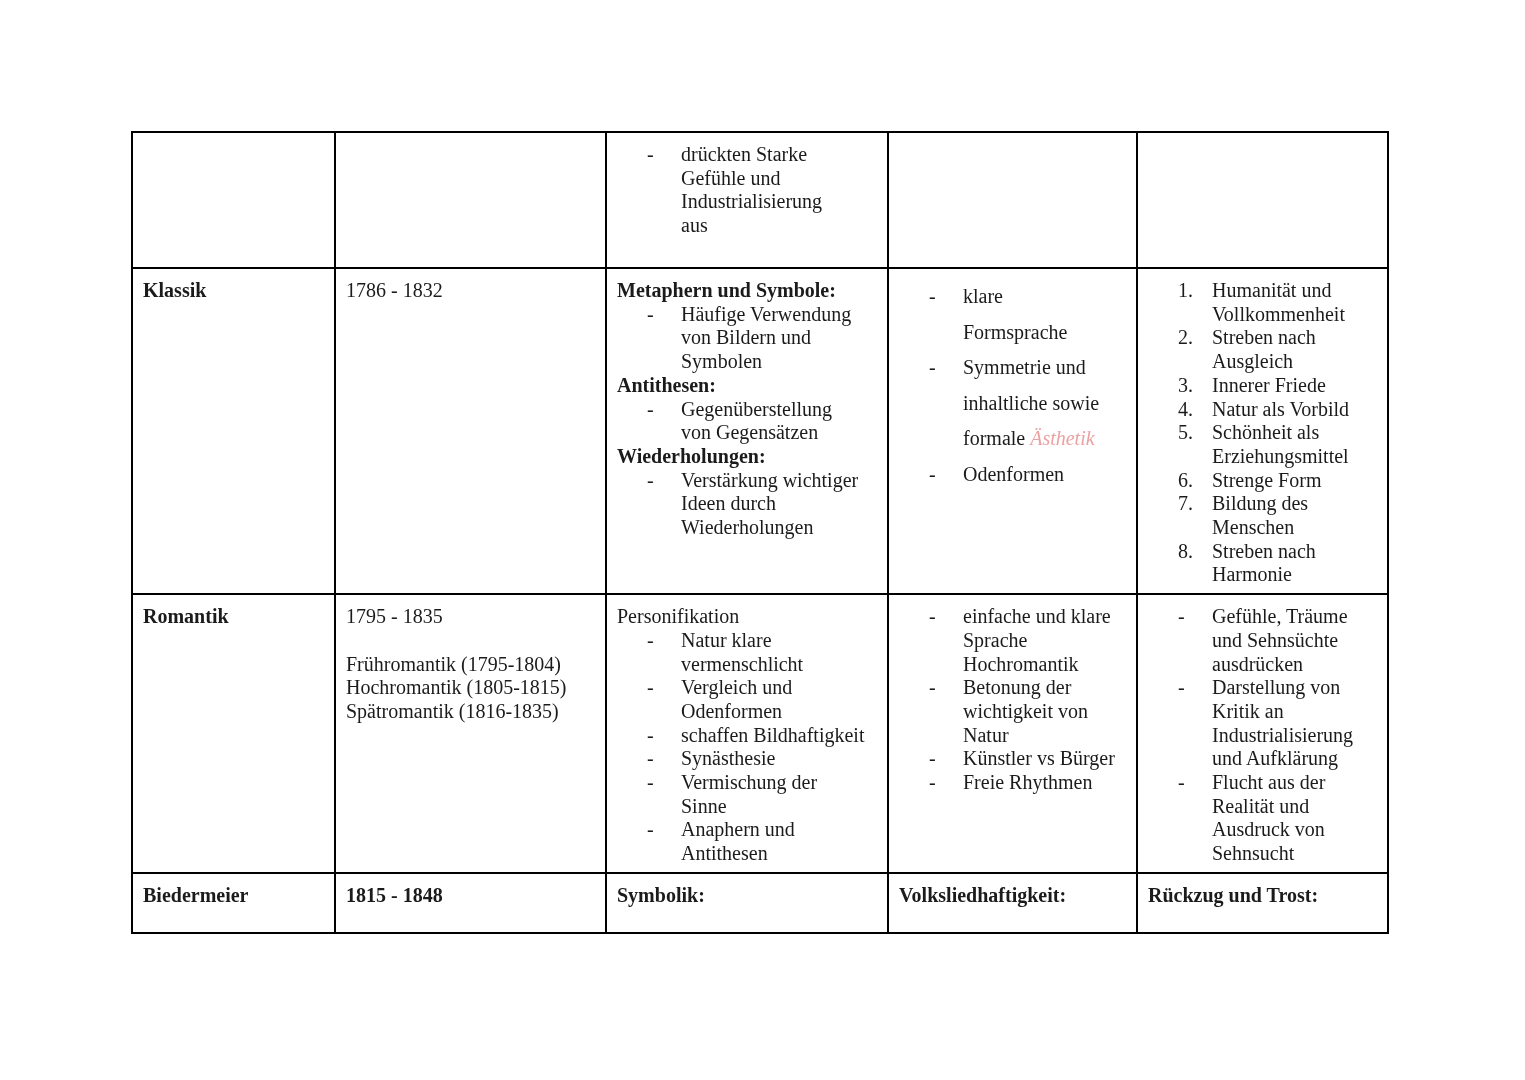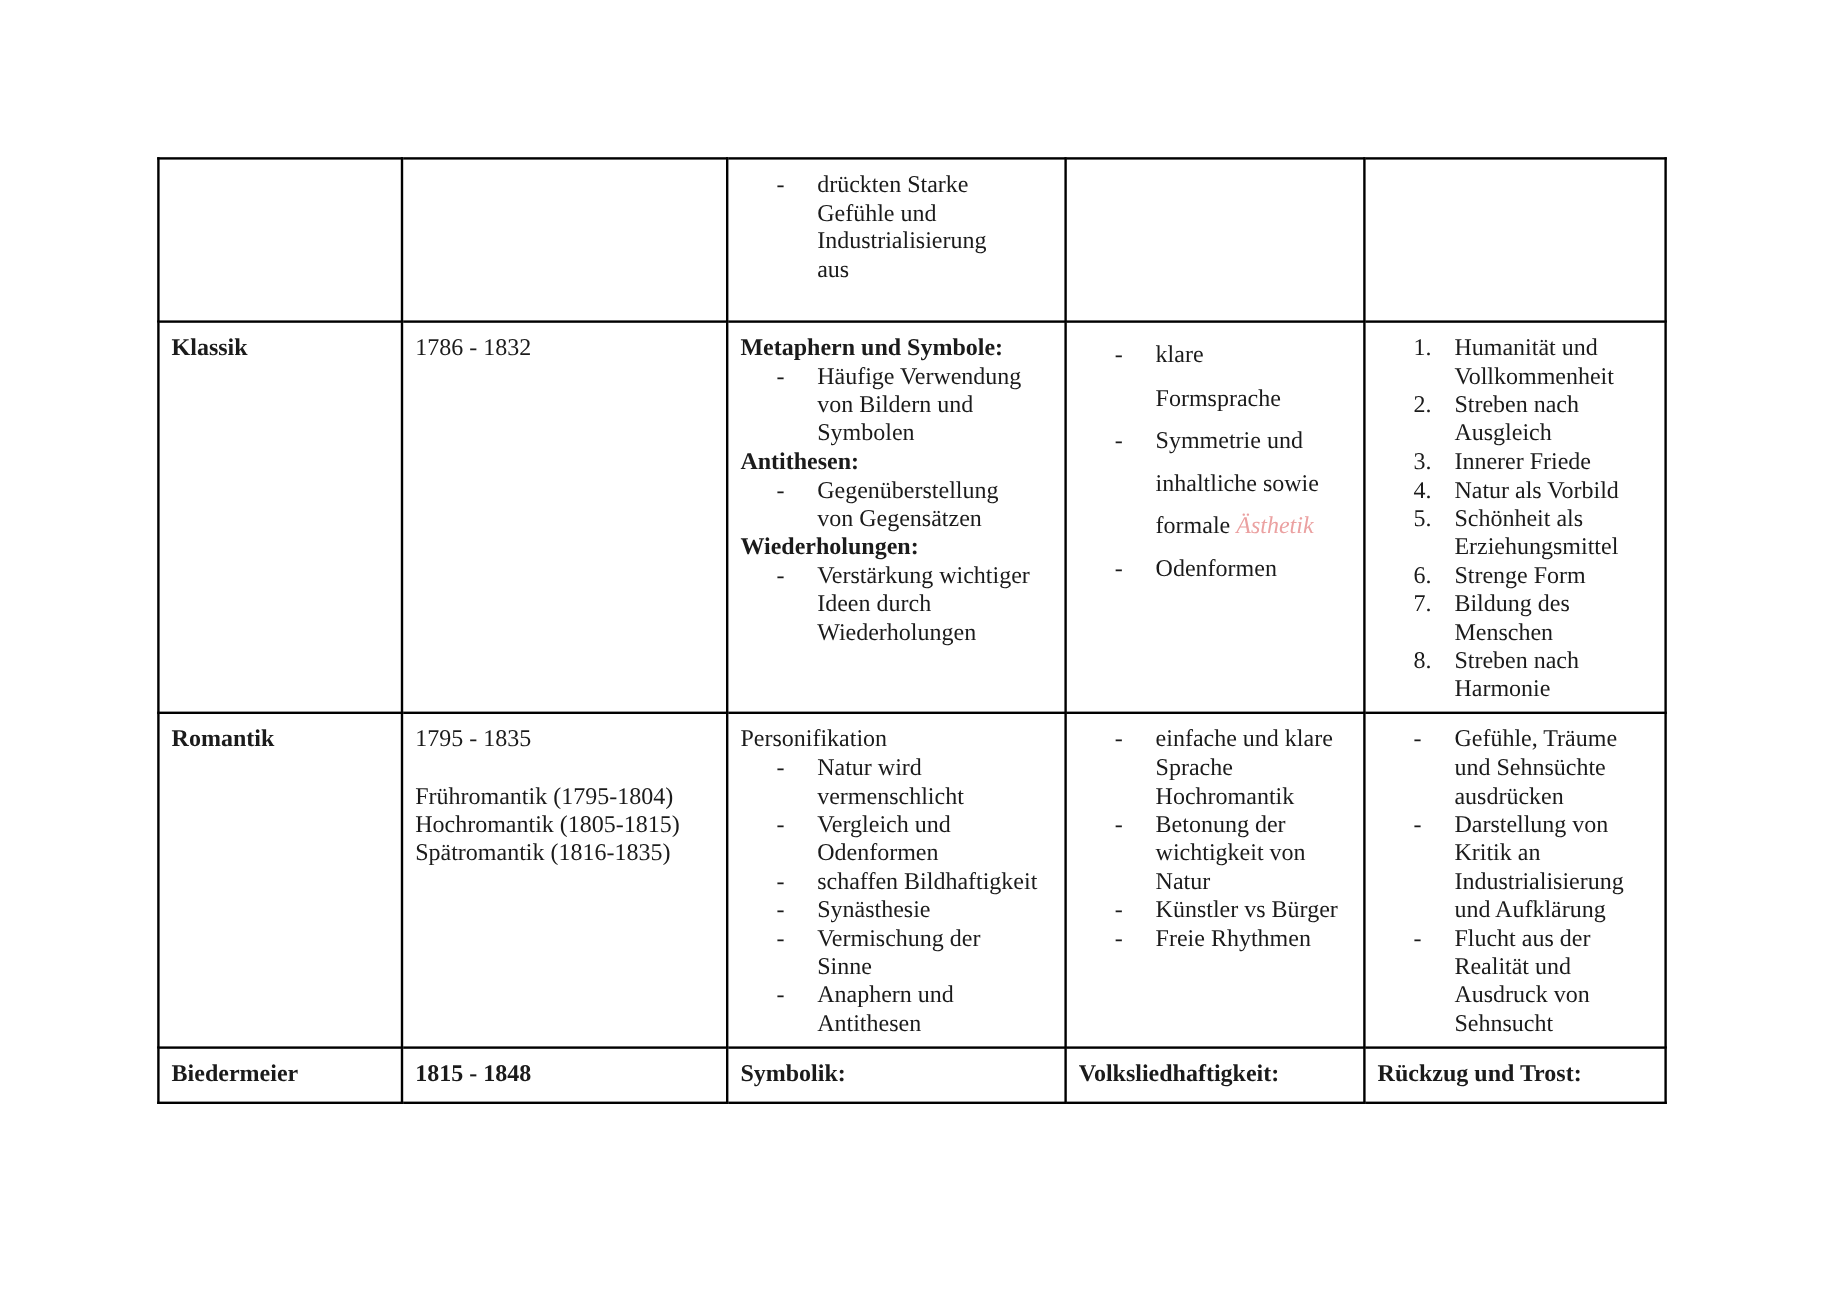--- a/index.html
+++ b/index.html
@@ -28,21 +28,21 @@
     border: 2px solid #000000;
     vertical-align: top;
     padding: 10px 10px 6px 10px;
     font-size: 20px;
     line-height: 23.7px;
     background: #ffffff;
   }
   tr.row-partial    { height: 136px; }
   tr.row-klassik    { height: 325px; }
   tr.row-romantik   { height: 200px; }
-  tr.row-biedermeier{ height: 46px; border-radius: 17px;  }
+  tr.row-biedermeier{ height: 60px; border-radius: 17px;  }
   td.wide { line-height: 35.5px; }
   .para.bold { font-weight: 700; }
   .li { position: relative; padding-left: 64px; }
   .li .marker { position: absolute; left: 30px; top: 0; }
   .gap { height: 23.7px; }
   .accent { color: var(--accent, #eba1a1); font-style: italic; }
 </style>
 </head>
 <body style="background: rgb(255, 255, 255);">
 
@@ -102,21 +102,21 @@
           </td>
           <td>
             <div class="para"><span>1795 - 1835</span></div>
             <div class="gap"></div>
             <div class="para"><span>Frühromantik (1795-1804)</span></div>
             <div class="para"><span>Hochromantik (1805-1815)</span></div>
             <div class="para"><span>Spätromantik (1816-1835)</span></div>
           </td>
           <td>
             <div class="para"><span>Personifikation</span></div>
-            <div class="li"><span class="marker">-</span><span class="content"><span>Natur wird</span><br><span>vermenschlicht</span></span></div>
+            <div class="li"><span class="marker">-</span><span class="content"><span>Natur klare</span><br><span>vermenschlicht</span></span></div>
             <div class="li"><span class="marker">-</span><span class="content"><span>Vergleich und</span><br><span>Odenformen</span></span></div>
             <div class="li"><span class="marker">-</span><span class="content"><span>schaffen Bildhaftigkeit</span></span></div>
             <div class="li"><span class="marker">-</span><span class="content"><span>Synästhesie</span></span></div>
             <div class="li"><span class="marker">-</span><span class="content"><span>Vermischung der</span><br><span>Sinne</span></span></div>
             <div class="li"><span class="marker">-</span><span class="content"><span>Anaphern und</span><br><span>Antithesen</span></span></div>
           </td>
           <td>
             <div class="li"><span class="marker">-</span><span class="content"><span>einfache und klare</span><br><span>Sprache</span><br><span>Hochromantik</span></span></div>
             <div class="li"><span class="marker">-</span><span class="content"><span>Betonung der</span><br><span>wichtigkeit von</span><br><span>Natur</span></span></div>
             <div class="li"><span class="marker">-</span><span class="content"><span>Künstler vs Bürger</span></span></div>

